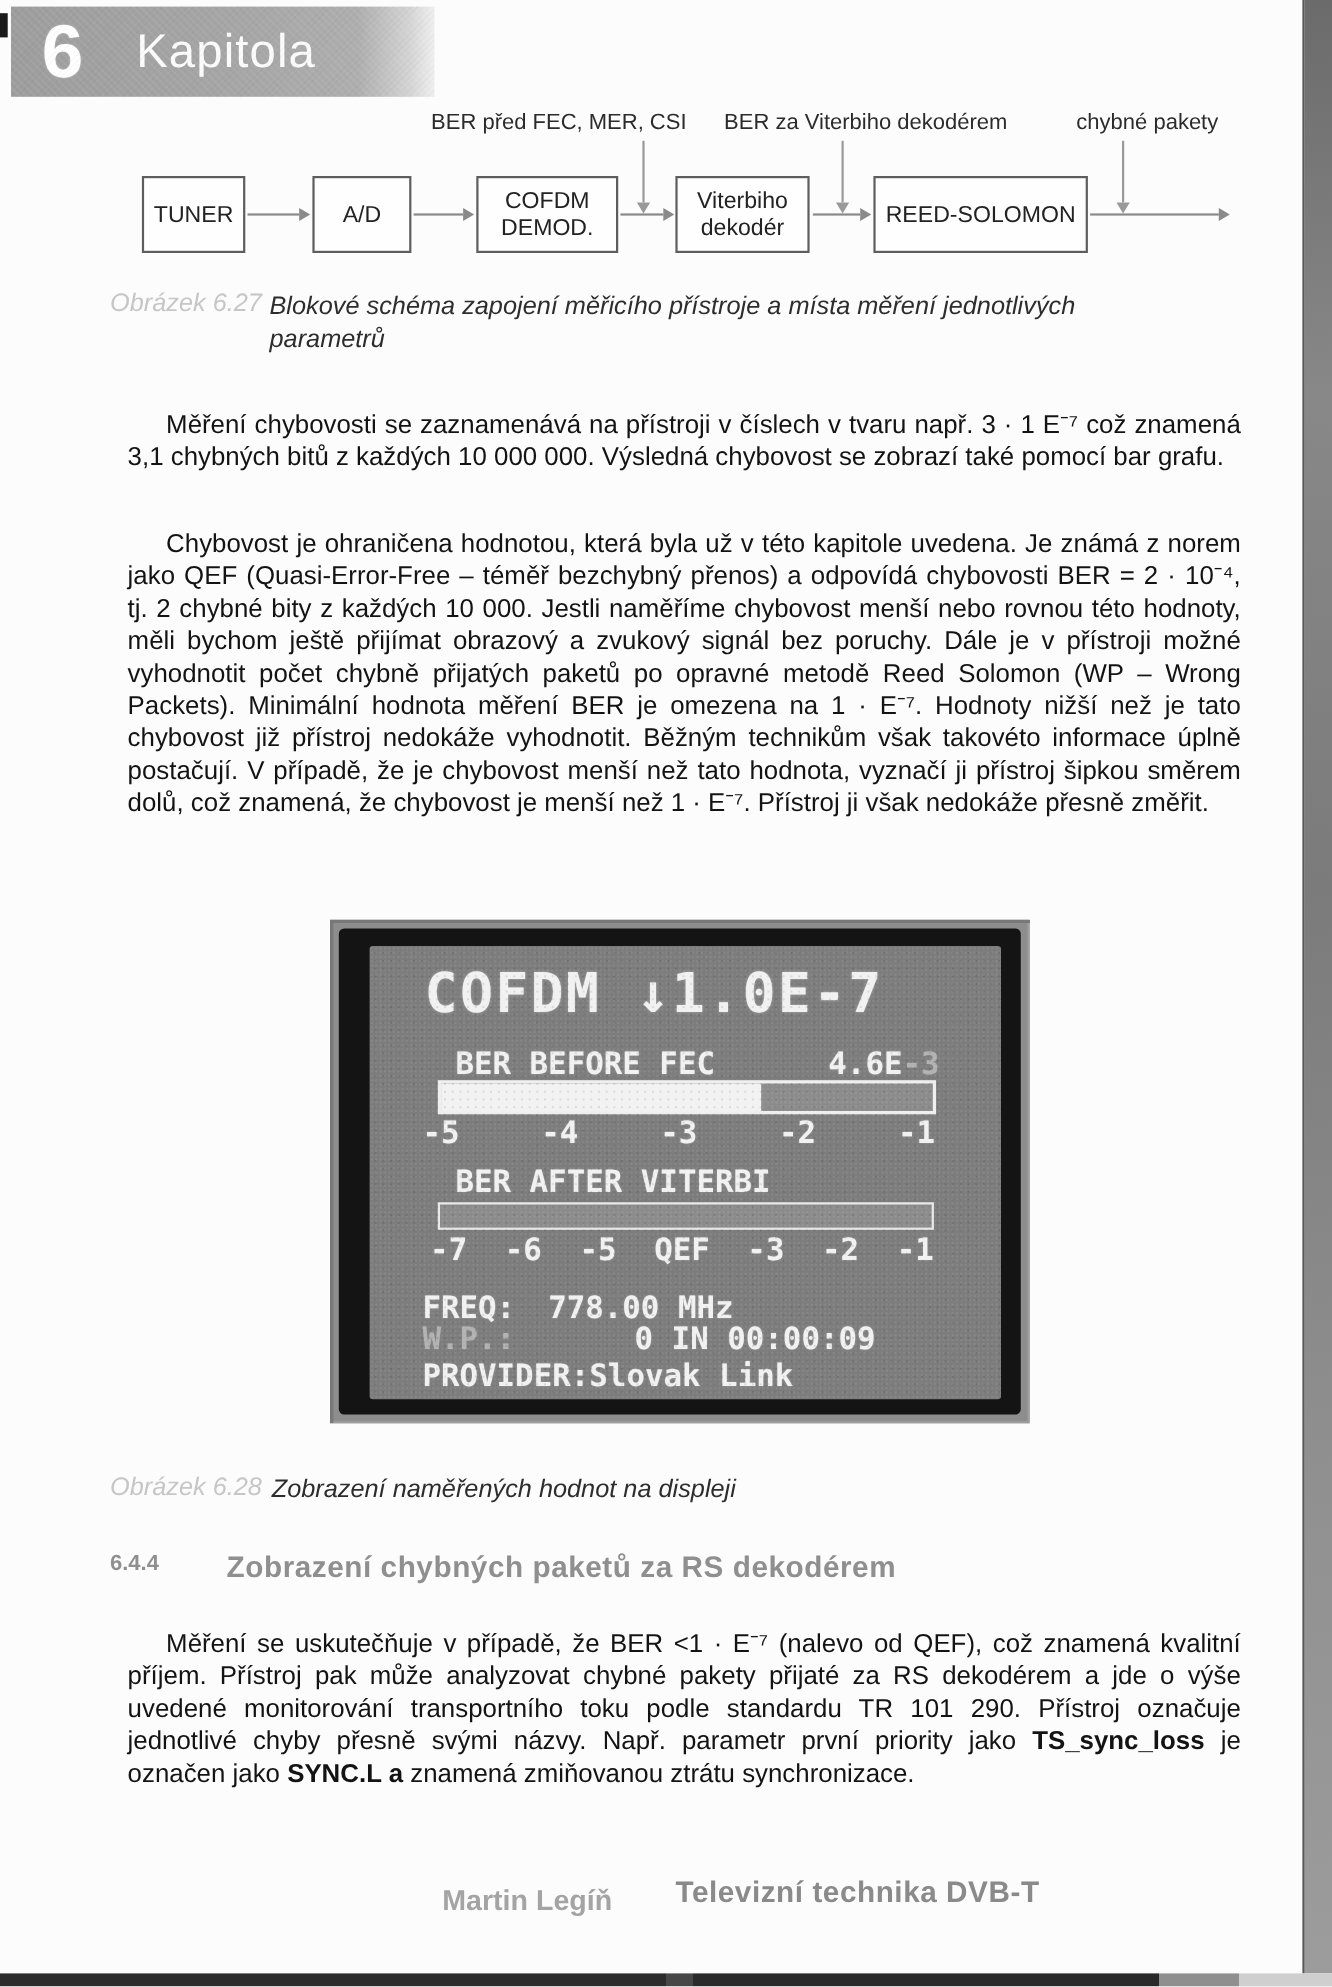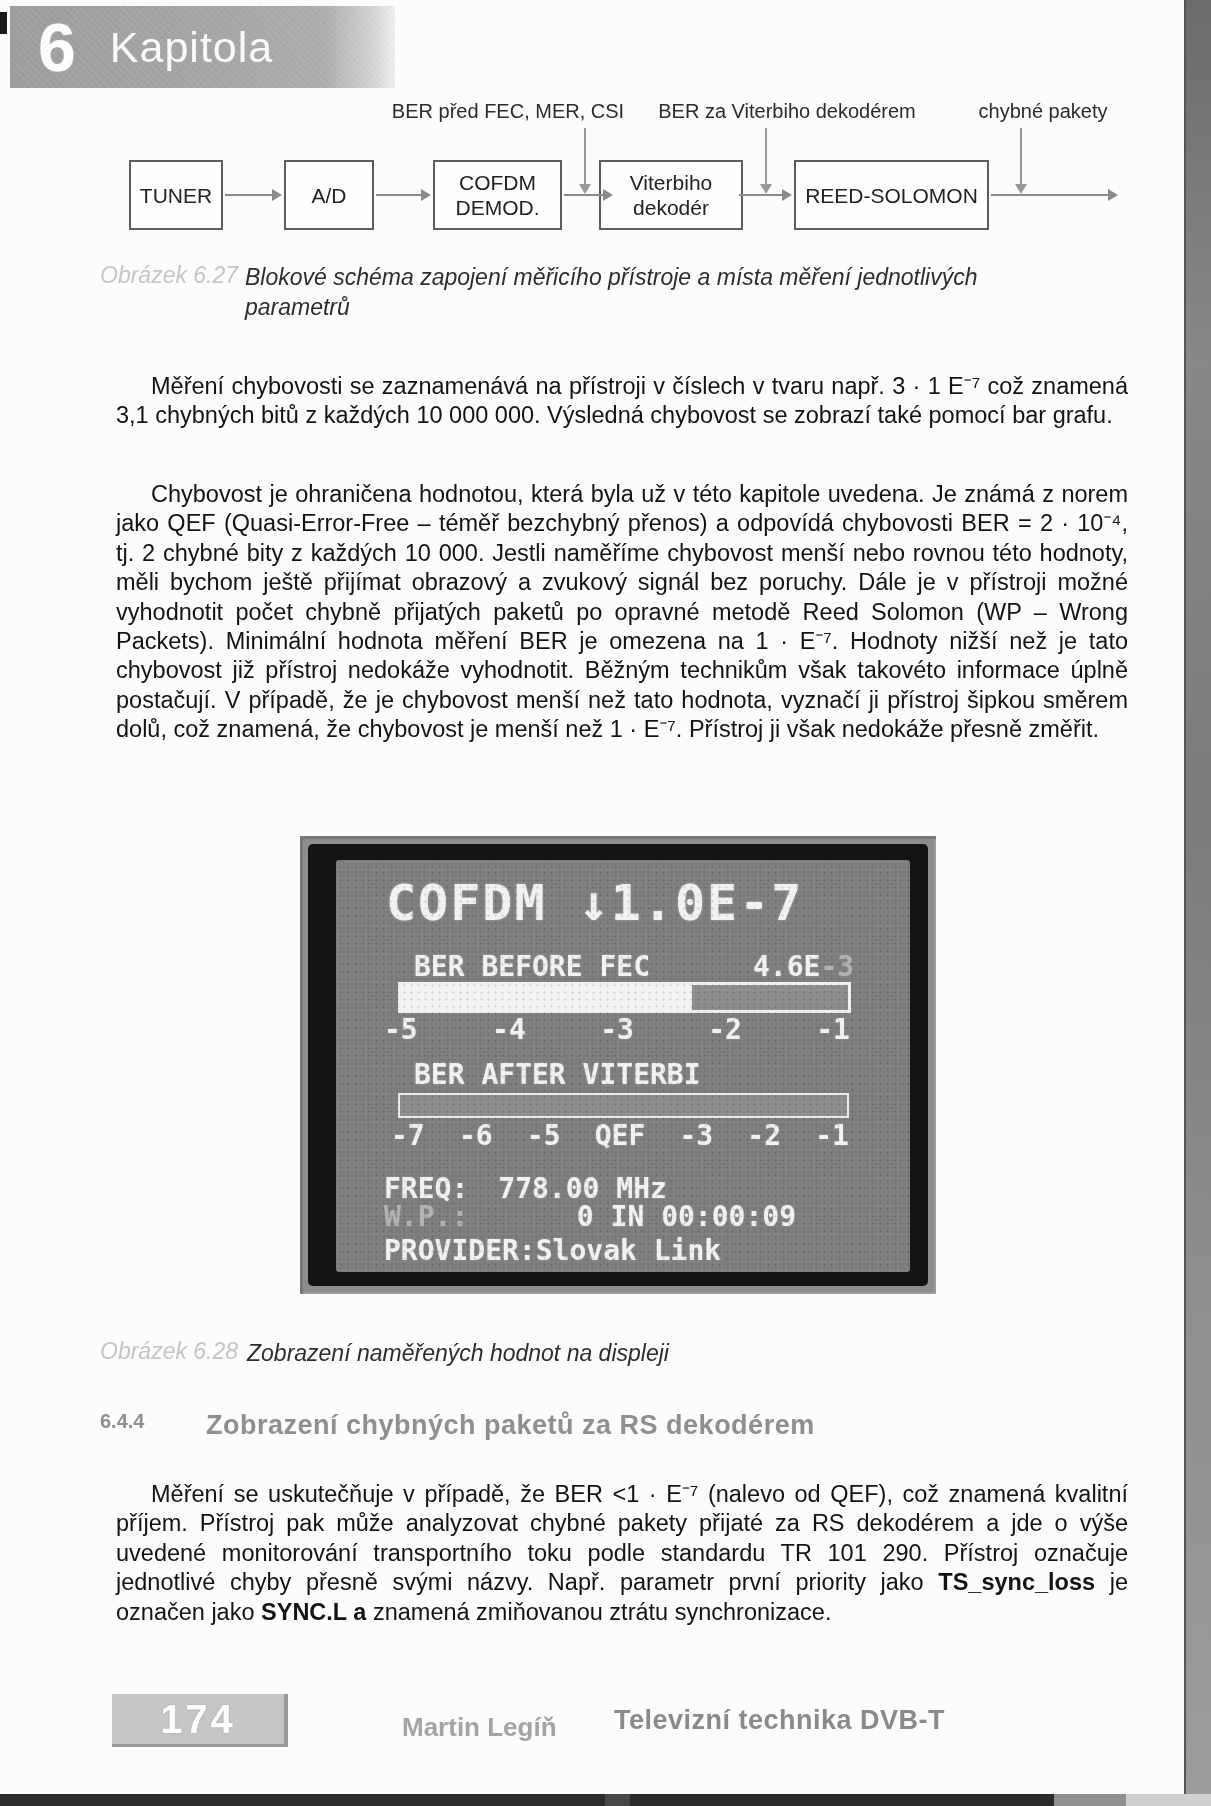--- a/index.html
+++ b/index.html
@@ -14,21 +14,21 @@
     position:absolute; left:10px; top:6px; width:385px; height:82px;
     background:linear-gradient(90deg,#9d9d9d 0%,#a6a6a6 55%,#aeaeae 82%,rgba(178,178,178,.55) 94%,rgba(185,185,185,.2) 100%);
     display:flex; align-items:center;
   }
   .banner::after {
     content:""; position:absolute; inset:0; pointer-events:none; opacity:.35;
     background-image:repeating-linear-gradient(45deg, rgba(255,255,255,.14) 0 2px, transparent 2px 5px),
                      repeating-linear-gradient(-45deg, rgba(0,0,0,.07) 0 1px, transparent 1px 4px);
   }
   .banner-num { font-size:68px; font-weight:bold; color:#ffffff; margin-left:28px; line-height:1; text-shadow:0 0 2px rgba(255,255,255,.4); }
-  .banner-word { font-size:43px; color:#fbfbfb; margin-left:34px; letter-spacing:1px;text-align:center; }
+  .banner-word { font-size:43px; color:#fbfbfb; margin-left:48px; letter-spacing:1px;text-align:center; }
   .corner-notch { position:absolute; left:0; top:12px; width:7px; height:22px; background:#1b1b1b; }
 
   
   .dg-label { position:absolute; top:100px; transform:translateX(-50%); font-size:20px; color:#2b2b2b; white-space:nowrap; }
   .dg-box {
     position:absolute; top:160px; height:70px; box-sizing:border-box;
     border:2px solid #5d5d5d; background:#fefefe;
     display:flex; flex-direction:column; align-items:center; justify-content:center;
     font-size:21px; line-height:25px; color:#222; text-align:center;
   }
@@ -109,21 +109,21 @@
     <div class="dg-box" style="left:129px;width:94px;">
       <span>TUNER</span>
     </div>
     <div class="dg-box" style="left:284px;width:90px;">
       <span>A/D</span>
     </div>
     <div class="dg-box" style="left:433px;width:129px;text-align:center;">
       <span>COFDM</span>
       <span>DEMOD.</span>
     </div>
-    <div class="dg-box" style="left:599px;width:144px;">
+    <div class="dg-box" style="left:614px;width:122px;">
       <span>Viterbiho</span>
       <span>dekodér</span>
     </div>
     <div class="dg-box" style="left:794px;width:195px;">
       <span>REED-SOLOMON</span>
     </div>
 
     <div class="hline" style="left:225px;width:47px;"></div>
     <div class="hhead" style="left:272px;"></div>
     <div class="hline" style="left:376px;width:45px;"></div>
@@ -197,21 +197,18 @@
   </div>
 
   <span class="cap-label" style="left:100px;top:1338px;">Obrázek 6.28</span>
   <div class="cap-body" style="left:247px;top:1338px;width:700px;">Zobrazení naměřených hodnot na displeji</div>
 
   <span class="h-num">6.4.4</span>
   <span class="h-title">Zobrazení chybných paketů za RS dekodérem</span>
 
   <p class="body-p" style="top:1464px;"><span>Měření se uskutečňuje v případě, že BER &lt;1 · E⁻⁷ (nalevo od QEF), což znamená kvalitní příjem. Přístroj pak může analyzovat chybné pakety přijaté za RS dekodérem a jde o výše uvedené monitorování transportního toku podle standardu TR 101 290. Přístroj označuje jednotlivé chyby přesně svými názvy. Např. parametr první priority jako </span><span style="font-weight: bold;">TS_sync_loss</span><span> je označen jako </span><span style="font-weight: bold;">SYNC.L a</span><span> znamená zmiňovanou ztrátu synchronizace.</span></p>
 
-  <div class="pg-box">
-    <span class="pg-num">174</span>
-  </div>
   <span class="footer-author">Martin Legíň</span>
   <span class="footer-book">Televizní technika DVB-T</span>
 
   <div class="edge-right"></div>
   <div class="edge-bottom"></div>
 </div>
 
 </body></html>

